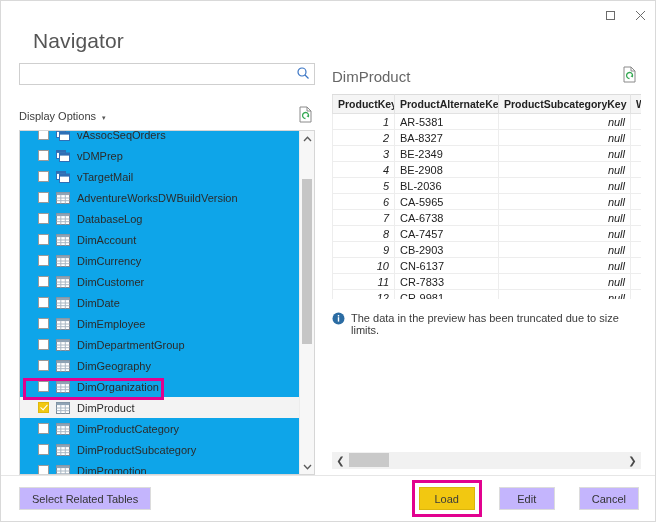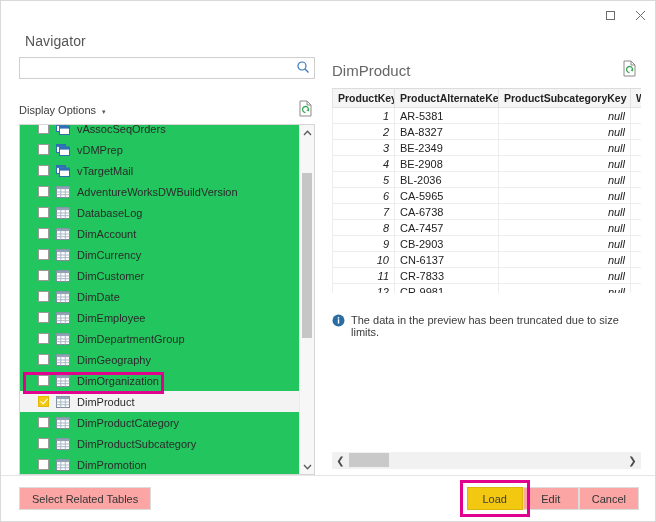--- a/index.html
+++ b/index.html
@@ -28,25 +28,25 @@
   }
   .win-btn{
     width:30px;height:29px;display:flex;align-items:center;justify-content:center;
     color:#6b6b6b;font-size:12px;cursor:default;background:transparent;
   }
   .win-btn svg{display:block;}
 
   
   .heading{
     flex:0 0 auto;
-    padding:0 0 0 24px;
-    font-size:14px;color:#555555;
+    padding:0 0 0 32px;
+    font-size:21px;color:#555555;
     font-weight:400;line-height:26px;
     letter-spacing:.1px;
-    margin-top:-2px;margin-bottom:3px;
+    margin-top:-2px;margin-bottom:9px;
   }
 
   
   .body{
     flex:1 1 auto;display:flex;min-height:0;
     padding:0 14px 0 18px;
     box-sizing:border-box;
   }
 
   
@@ -75,21 +75,21 @@
   .caret{
     margin-left:6px;font-size:7px;color:#555;line-height:1;position:relative;top:1px;
   }
   .refresh-doc-icon{
     position:absolute;right:2px;top:1px;width:15px;height:17px;
   }
 
   .treewrap{
     flex:1 1 auto;min-height:0;position:relative;
     border:1px solid #d6d6d6;border-top:1px solid #d6d6d6;
-    background:#22c55e;margin-top:3px;margin-bottom:0;
+    background:#0ea5e9;margin-top:3px;margin-bottom:0;
     overflow:hidden;
   }
   .treeclip{
     position:absolute;left:0;top:0;right:15px;bottom:0;overflow:hidden;
   }
   .treeinner{position:absolute;left:0;top:-7px;right:0;}
   .titem{
     height:21px;display:flex;align-items:center;
     padding-left:18px;box-sizing:border-box;
     position:relative;white-space:nowrap;
@@ -166,21 +166,21 @@
     color:#222;
   }
   td.num{text-align:right;font-style:italic;}
   td.nulcell{text-align:right;font-style:italic;color:#555;}
   .c1{width:62px;}
   .c2{width:104px;}
   .c3{width:132px;}
   .c4{width:64px;}
 
   .infonote{
-    margin-top:21px;display:flex;align-items:flex-start;gap:6px;
+    margin-top:13px;display:flex;align-items:flex-start;gap:6px;
     font-size:11px;color:#3a3a3a;
   }
   .info-icon{width:13px;height:13px;flex:0 0 13px;margin-top:0px;}
 
   .hscroll{
     position:absolute;left:17px;right:0;bottom:6px;height:17px;
     background:#f1f1f1;display:flex;align-items:center;
   }
   .hs-arrow{
     width:17px;height:17px;display:flex;align-items:center;justify-content:center;
@@ -193,29 +193,29 @@
 
   
   .footer{
     flex:0 0 46px;height:46px;position:relative;
     border-top:1px solid #e6e6e6;
     display:flex;align-items:center;
     padding:0 16px 0 18px;box-sizing:border-box;
   }
   .btn{
     height:23px;min-width:56px;padding:0 12px;
-    border:1px solid #dcdcdc;background:#fca5a5;color:#333;
+    border:1px solid #dcdcdc;background:#c4b5fd;color:#333;
     font-family:"Liberation Sans", sans-serif;font-size:11px;
     display:inline-flex;align-items:center;justify-content:center;
     box-sizing:border-box;cursor:default;
   }
   .btn.primary{
     background:#f2c811;border:1px solid #dbb50c;color:#3b3b3b;
   }
-  .footer-right{margin-left:auto;display:flex;align-items:center;gap:0;position:relative;}
+  .footer-right{margin-left:auto;display:flex;align-items:center;gap:24px;position:relative;}
   .load-wrap{position:relative;display:inline-flex;}
   .load-hl{
     position:absolute;left:-7px;top:-7px;right:-7px;bottom:-7px;
     border:3px solid #e2018f;box-sizing:border-box;pointer-events:none;
   }
 </style>
 </head>
 <body>
 
 <div class="window">

